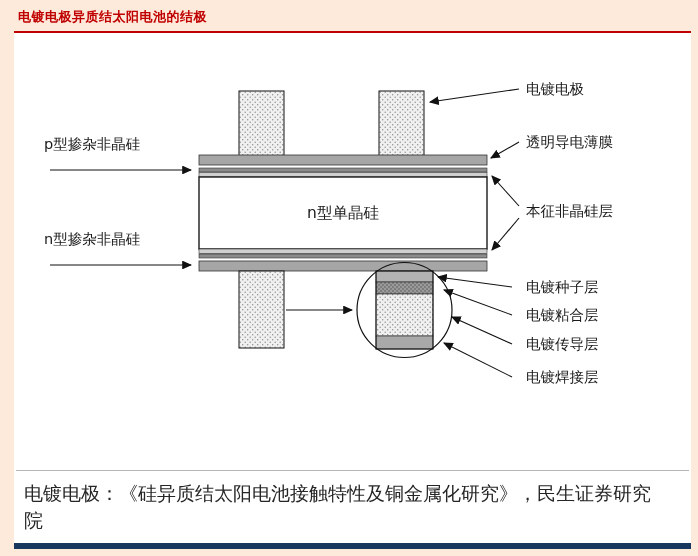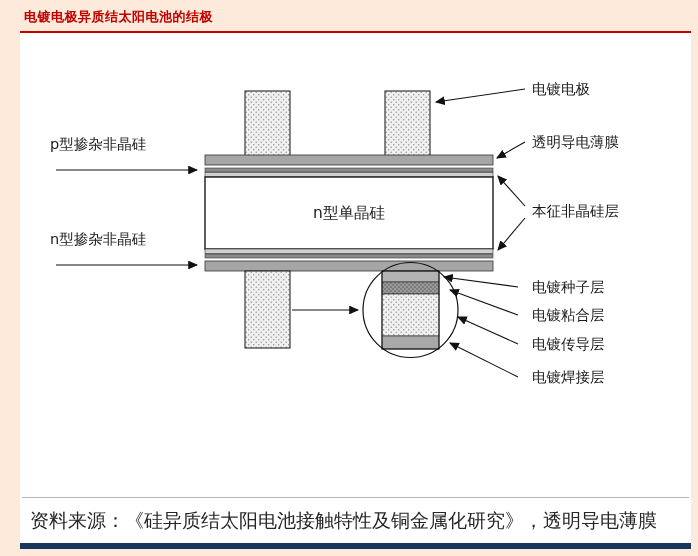--- a/index.html
+++ b/index.html
@@ -3,21 +3,21 @@
 <meta charset="utf-8">
 <style>
   * { margin: 0; padding: 0; box-sizing: border-box; }
   html, body { width: 698px; height: 556px; }
   body {
     background: var(--page-background, #fdeada);
     font-family: "DejaVu Sans", sans-serif;
   }
   .page {
     width: 698px; height: 556px;
-    padding: 6px 7px 0 20px;
+    padding: 6px 7px 0 14px;
     display: flex; flex-direction: column;
   }
   .figure-title {
     color: var(--title-red, #c00000);
     font-size: 13px; font-weight: bold;
     padding: 2px 4px 5px 4px;
     letter-spacing: 0.5px;
   }
   .title-rule {
     border: none;
@@ -127,17 +127,17 @@
       <text x="512" y="58">电镀电极</text>
       <text x="512" y="111">透明导电薄膜</text>
       <text x="512" y="180">本征非晶硅层</text>
       <text x="512" y="256">电镀种子层</text>
       <text x="512" y="284">电镀粘合层</text>
       <text x="512" y="313">电镀传导层</text>
       <text x="512" y="346">电镀焊接层</text>
     </svg>
 
     <div class="divider"></div>
-    <p class="source">资料来源：《硅异质结太阳电池接触特性及铜金属化研究》，透明导电薄膜</p>
+    <p class="source">电镀电极：《硅异质结太阳电池接触特性及铜金属化研究》，民生证券研究院</p>
   </div>
 
   <div class="bottom-bar"></div>
 </div>
 
 </body></html>

